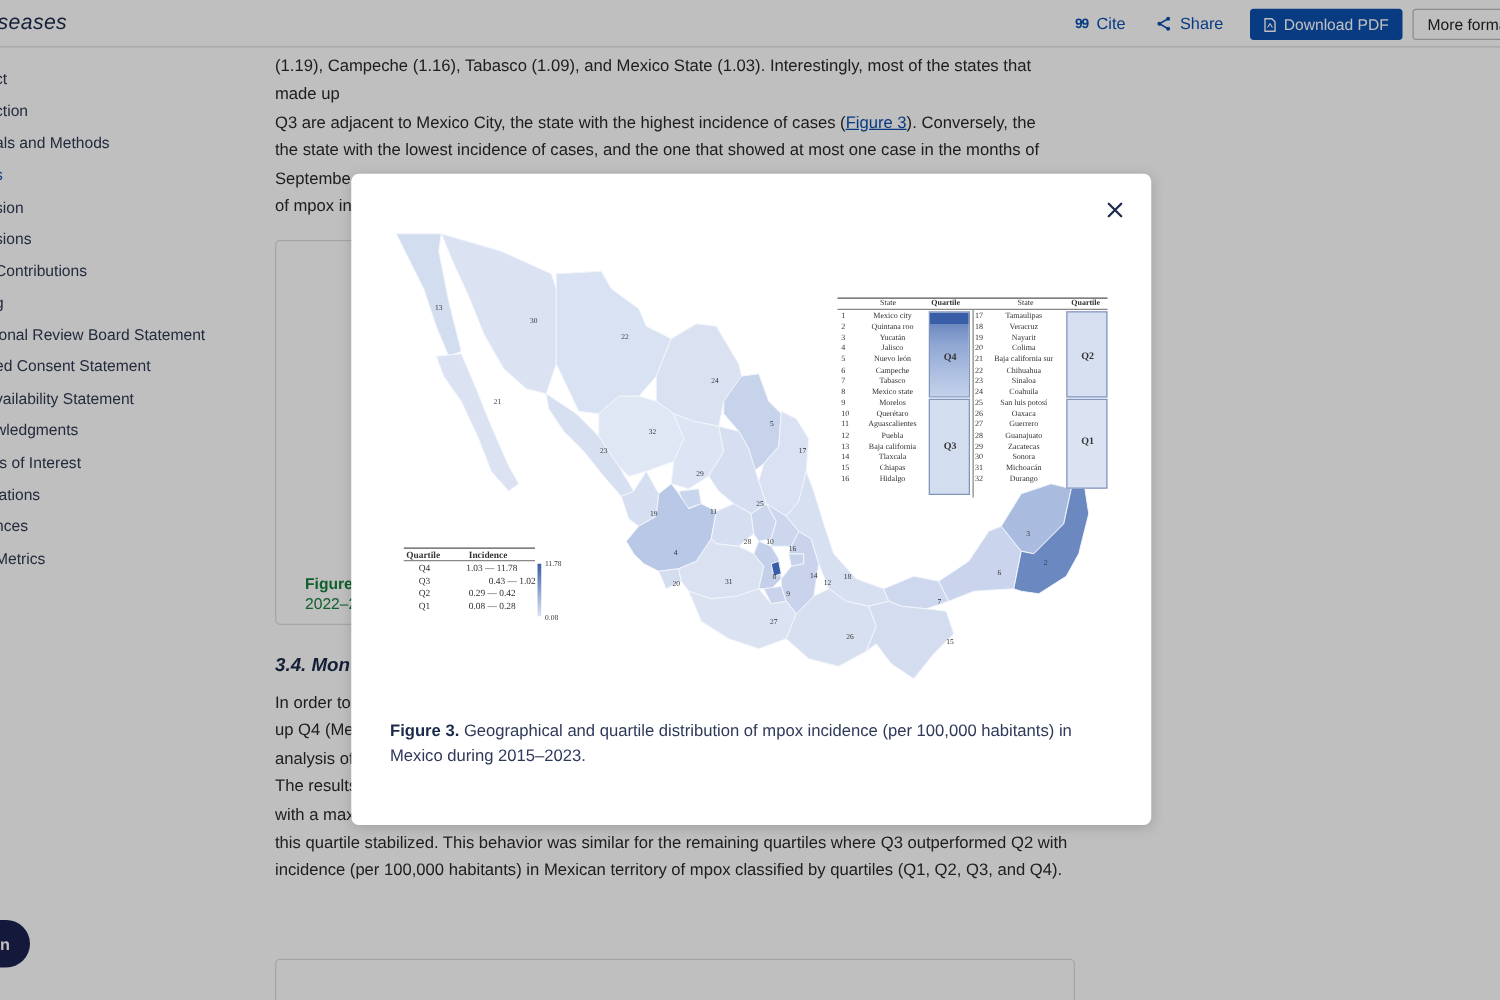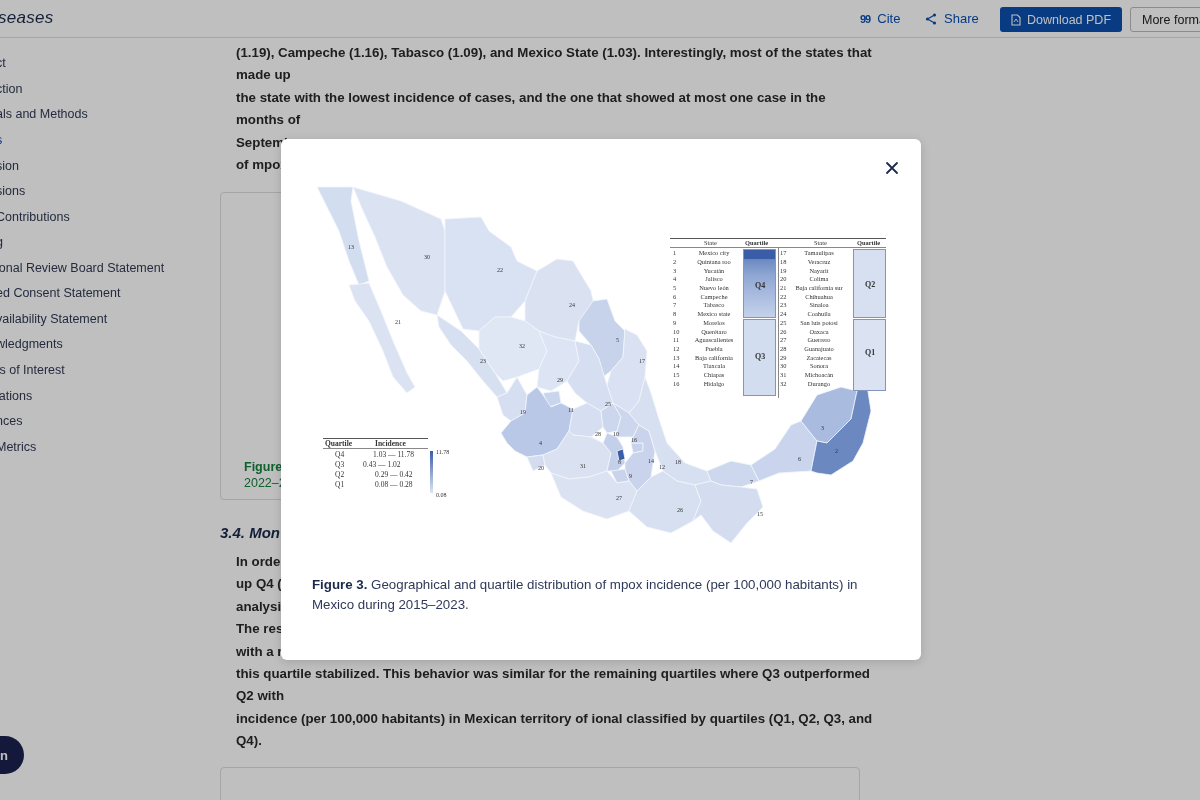--- a/index.html
+++ b/index.html
@@ -16,21 +16,21 @@
   .btn-pdf { position: absolute; left: 1000px; top: 7px; width: 122px; height: 25px; background: #0b4fae; color: #fff; border-radius: 3px; font-size: 12.5px; display: flex; align-items: center; justify-content: center; gap: 6px; cursor: pointer; }
   .btn-more { position: absolute; left: 1130px; top: 7px; width: 100px; height: 25px; border: 1px solid #bbb; background: #fff; border-radius: 3px; font-size: 12.5px; color: #222; padding: 5px 11px; white-space: nowrap; cursor: pointer; }
 
   
   .sidebar { position: absolute; left: 0; top: 50px; width: 200px; }
   .side-item { position: absolute; left: -4px; font-size: 12.5px; color: #2f3a52; white-space: nowrap; cursor: pointer; }
   .side-item.active { color: #0b4fae; }
 
   
   .article { position: absolute; left: 220px; top: 42px; width: 640px; font-size: 13.3px; line-height: 22.4px; color: #2a2a2a; }
-  .para { position: absolute; left: 16px; width: 640px; font-weight: bold; }
+  .para { position: absolute; left: 0; width: 640px; }
   .link { color: #0b4fae; text-decoration: underline; cursor: pointer; }
   .fig-box { position: absolute; left: 0; width: 640px; border: 1px solid #ddd; border-radius: 4px; }
   .fig-caption-bg { position: absolute; left: 23px; font-size: 12.5px; color: #15803d; line-height: 16px; }
   .section-heading { position: absolute; left: 0; font-size: 15px; font-weight: bold; font-style: italic; color: #1b2a4a; }
 
   .float-btn { position: absolute; left: -40px; top: 736px; width: 64px; height: 38px; border-radius: 19px; background: #1b2250; color: #fff; font-size: 13px; font-weight: bold; display: flex; align-items: center; justify-content: flex-end; padding-right: 16px; cursor: pointer; }
 
   
   .overlay { position: absolute; left: 0; top: 0; width: 1200px; height: 800px; background: rgba(0,0,0,0.25); }
 
@@ -90,20 +90,21 @@
   <div class="side-item" style="top:287px">wledgments</div>
   <div class="side-item" style="top:313px">ts of Interest</div>
   <div class="side-item" style="top:339px">iations</div>
   <div class="side-item" style="top:364px">nces</div>
   <div class="side-item" style="top:390px">Metrics</div>
 </div>
 
 <div class="article">
   <div class="para" style="top:0">
     <div>(1.19), Campeche (1.16), Tabasco (1.09), and Mexico State (1.03). Interestingly, most of the states that made up</div>
+    <div><span>Q3 are adjacent to Mexico City, the state with the highest incidence of cases (</span><span class="link">Figure 3</span><span>). Conversely, the</span></div>
     <div>the state with the lowest incidence of cases, and the one that showed at most one case in the months of</div>
     <div>Septembe</div>
     <div>of mpox in</div>
   </div>
 
   <div class="fig-box" style="top:150px; height:308px;">
     <div class="fig-caption-bg" style="top:266px">
       <div style="font-weight:bold">Figure</div>
       <div>2022–2</div>
     </div>
@@ -111,21 +112,21 @@
 
   <div class="section-heading" style="top:480px">3.4. Mon</div>
 
   <div class="para" style="top:509px">
     <div>In order to</div>
     <div>up Q4 (Me</div>
     <div>analysis of</div>
     <div>The results</div>
     <div>with a max</div>
     <div>this quartile stabilized. This behavior was similar for the remaining quartiles where Q3 outperformed Q2 with</div>
-    <div>incidence (per 100,000 habitants) in Mexican territory of ional classified by quartiles (Q1, Q2, Q3, and Q4).</div>
+    <div>incidence (per 100,000 habitants) in Mexican territory of mpox classified by quartiles (Q1, Q2, Q3, and Q4).</div>
   </div>
 
   <div class="fig-box" style="top:725px; height:80px;"></div>
 </div>
 
 <div class="float-btn">
   <span>n</span>
 </div>
 
 <div class="overlay"></div>
@@ -302,21 +303,21 @@
     </div>
 
     <div class="legend-table" style="left:12px;top:257px;width:150px;height:60px;">
       <div style="position:absolute;left:0;top:0;width:105px;border-top:1px solid #555;"></div>
       <div style="position:absolute;left:0;top:10px;width:105px;border-top:0.6px solid #888;"></div>
       <span style="position:absolute;left:2px;top:1px;font-weight:bold">Quartile</span>
       <span style="position:absolute;left:52px;top:1px;font-weight:bold">Incidence</span>
       <span style="position:absolute;left:12px;top:12px">Q4</span>
       <span style="position:absolute;left:50px;top:12px">1.03 — 11.78</span>
       <span style="position:absolute;left:12px;top:22px">Q3</span>
-      <span style="position:absolute;left:40px;top:22px">0.43 — 1.02</span>
+      <span style="position:absolute;left:68px;top:22px">0.43 — 1.02</span>
       <span style="position:absolute;left:12px;top:32px">Q2</span>
       <span style="position:absolute;left:52px;top:32px">0.29 — 0.42</span>
       <span style="position:absolute;left:12px;top:42px">Q1</span>
       <span style="position:absolute;left:52px;top:42px">0.08 — 0.28</span>
       <div style="position:absolute;left:107px;top:13px;width:3px;height:42px;background:linear-gradient(to bottom,#3a5da8,#dde5f4);"></div>
       <span style="position:absolute;left:113px;top:11px;font-size:6px">11.78</span>
       <span style="position:absolute;left:113px;top:54px;font-size:6px">0.08</span>
     </div>
   </div>
 

